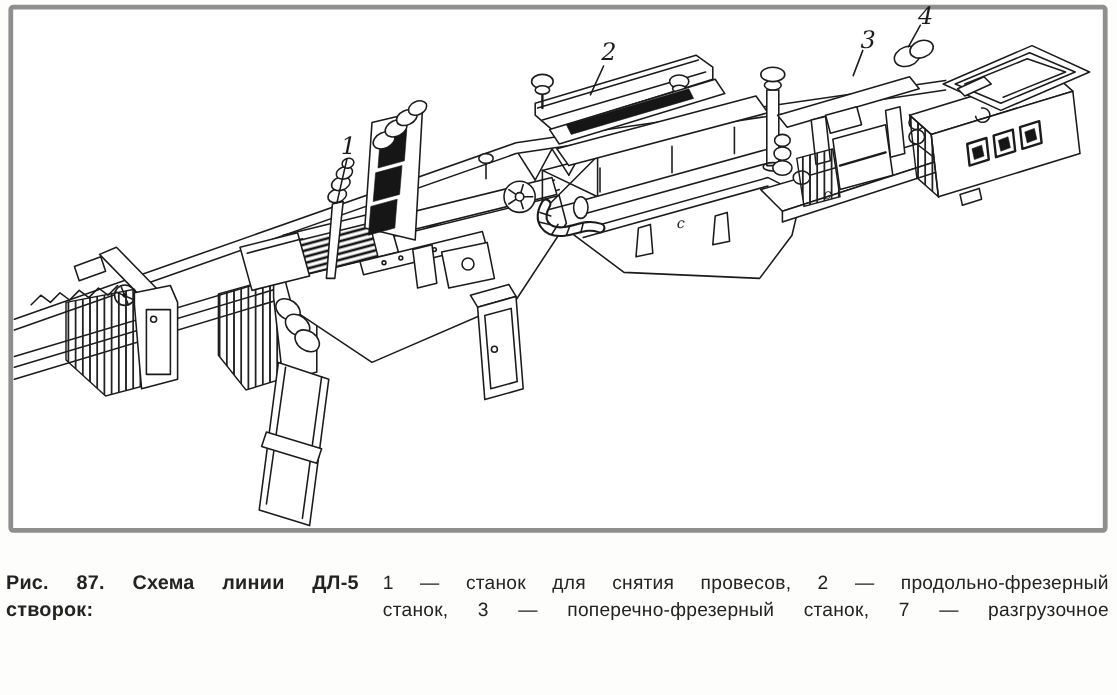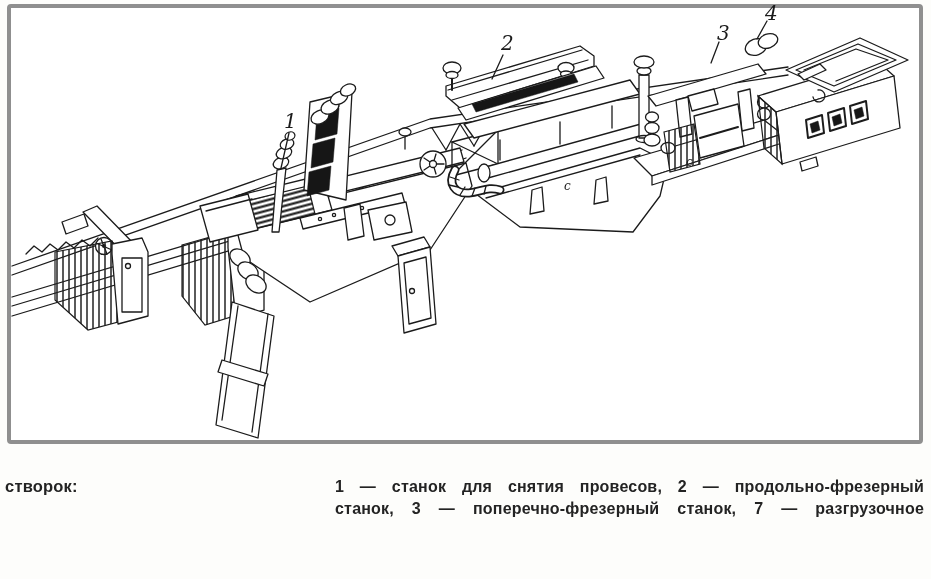--- a/index.html
+++ b/index.html
@@ -18,21 +18,21 @@
   svg .hv{stroke:#1b1b1b;stroke-width:1.2;fill:url(#hatchV);}
   svg .hd{stroke:#1b1b1b;stroke-width:1.2;fill:url(#hatchD);}
   svg .thick{stroke-width:2;}
   svg text{stroke:none;fill:#1b1b1b;}
   .callout{font:italic 20px "DejaVu Serif", serif;}
   .partmark{font:italic 12px "DejaVu Serif", serif;}
   .frame{fill:#ffffff;stroke:#8f8f8f;stroke-width:4;}
 
   .caption{position:absolute;left:5px;top:476px;width:919px;display:flex;}
   .cap-left{width:294px;font-size:16.5px;line-height:21.5px;font-weight:bold;letter-spacing:.2px;}
-  .cap-right{margin-left:36px;flex:1;font-size:16px;line-height:21.5px;letter-spacing:.2px;font-weight:bold;}
+  .cap-right{margin-left:20px;flex:1;font-size:16px;line-height:21.5px;letter-spacing:.2px;}
   .jl{text-align:justify;text-align-last:justify;}
 </style>
 </head>
 <body>
 
 <div class="figure-area">
 <svg viewBox="0 0 931 460" width="931" height="460">
   <defs>
     <pattern id="hatchV" patternUnits="userSpaceOnUse" width="6" height="6">
       <path d="M3,0 V6" stroke="#222222" stroke-width="1.5"></path>
@@ -260,19 +260,20 @@
     <line class="ln" x1="767" y1="21" x2="757" y2="39"></line>
     <text class="callout" x="765" y="20">4</text>
     <text class="partmark" x="564" y="190">с</text>
     <text class="partmark" x="686" y="166">с</text>
   </g>
 </svg>
 </div>
 
 <div class="caption">
   <div class="cap-left">
+    <div class="jl">Рис. 87. Схема линии ДЛ-5</div>
     <div>створок:</div>
   </div>
   <div class="cap-right">
     <div class="jl">1 — станок для снятия провесов, 2 — продольно-фрезерный</div>
     <div class="jl">станок, 3 — поперечно-фрезерный станок, 7 — разгрузочное</div>
   </div>
 </div>
 
 </body></html>

